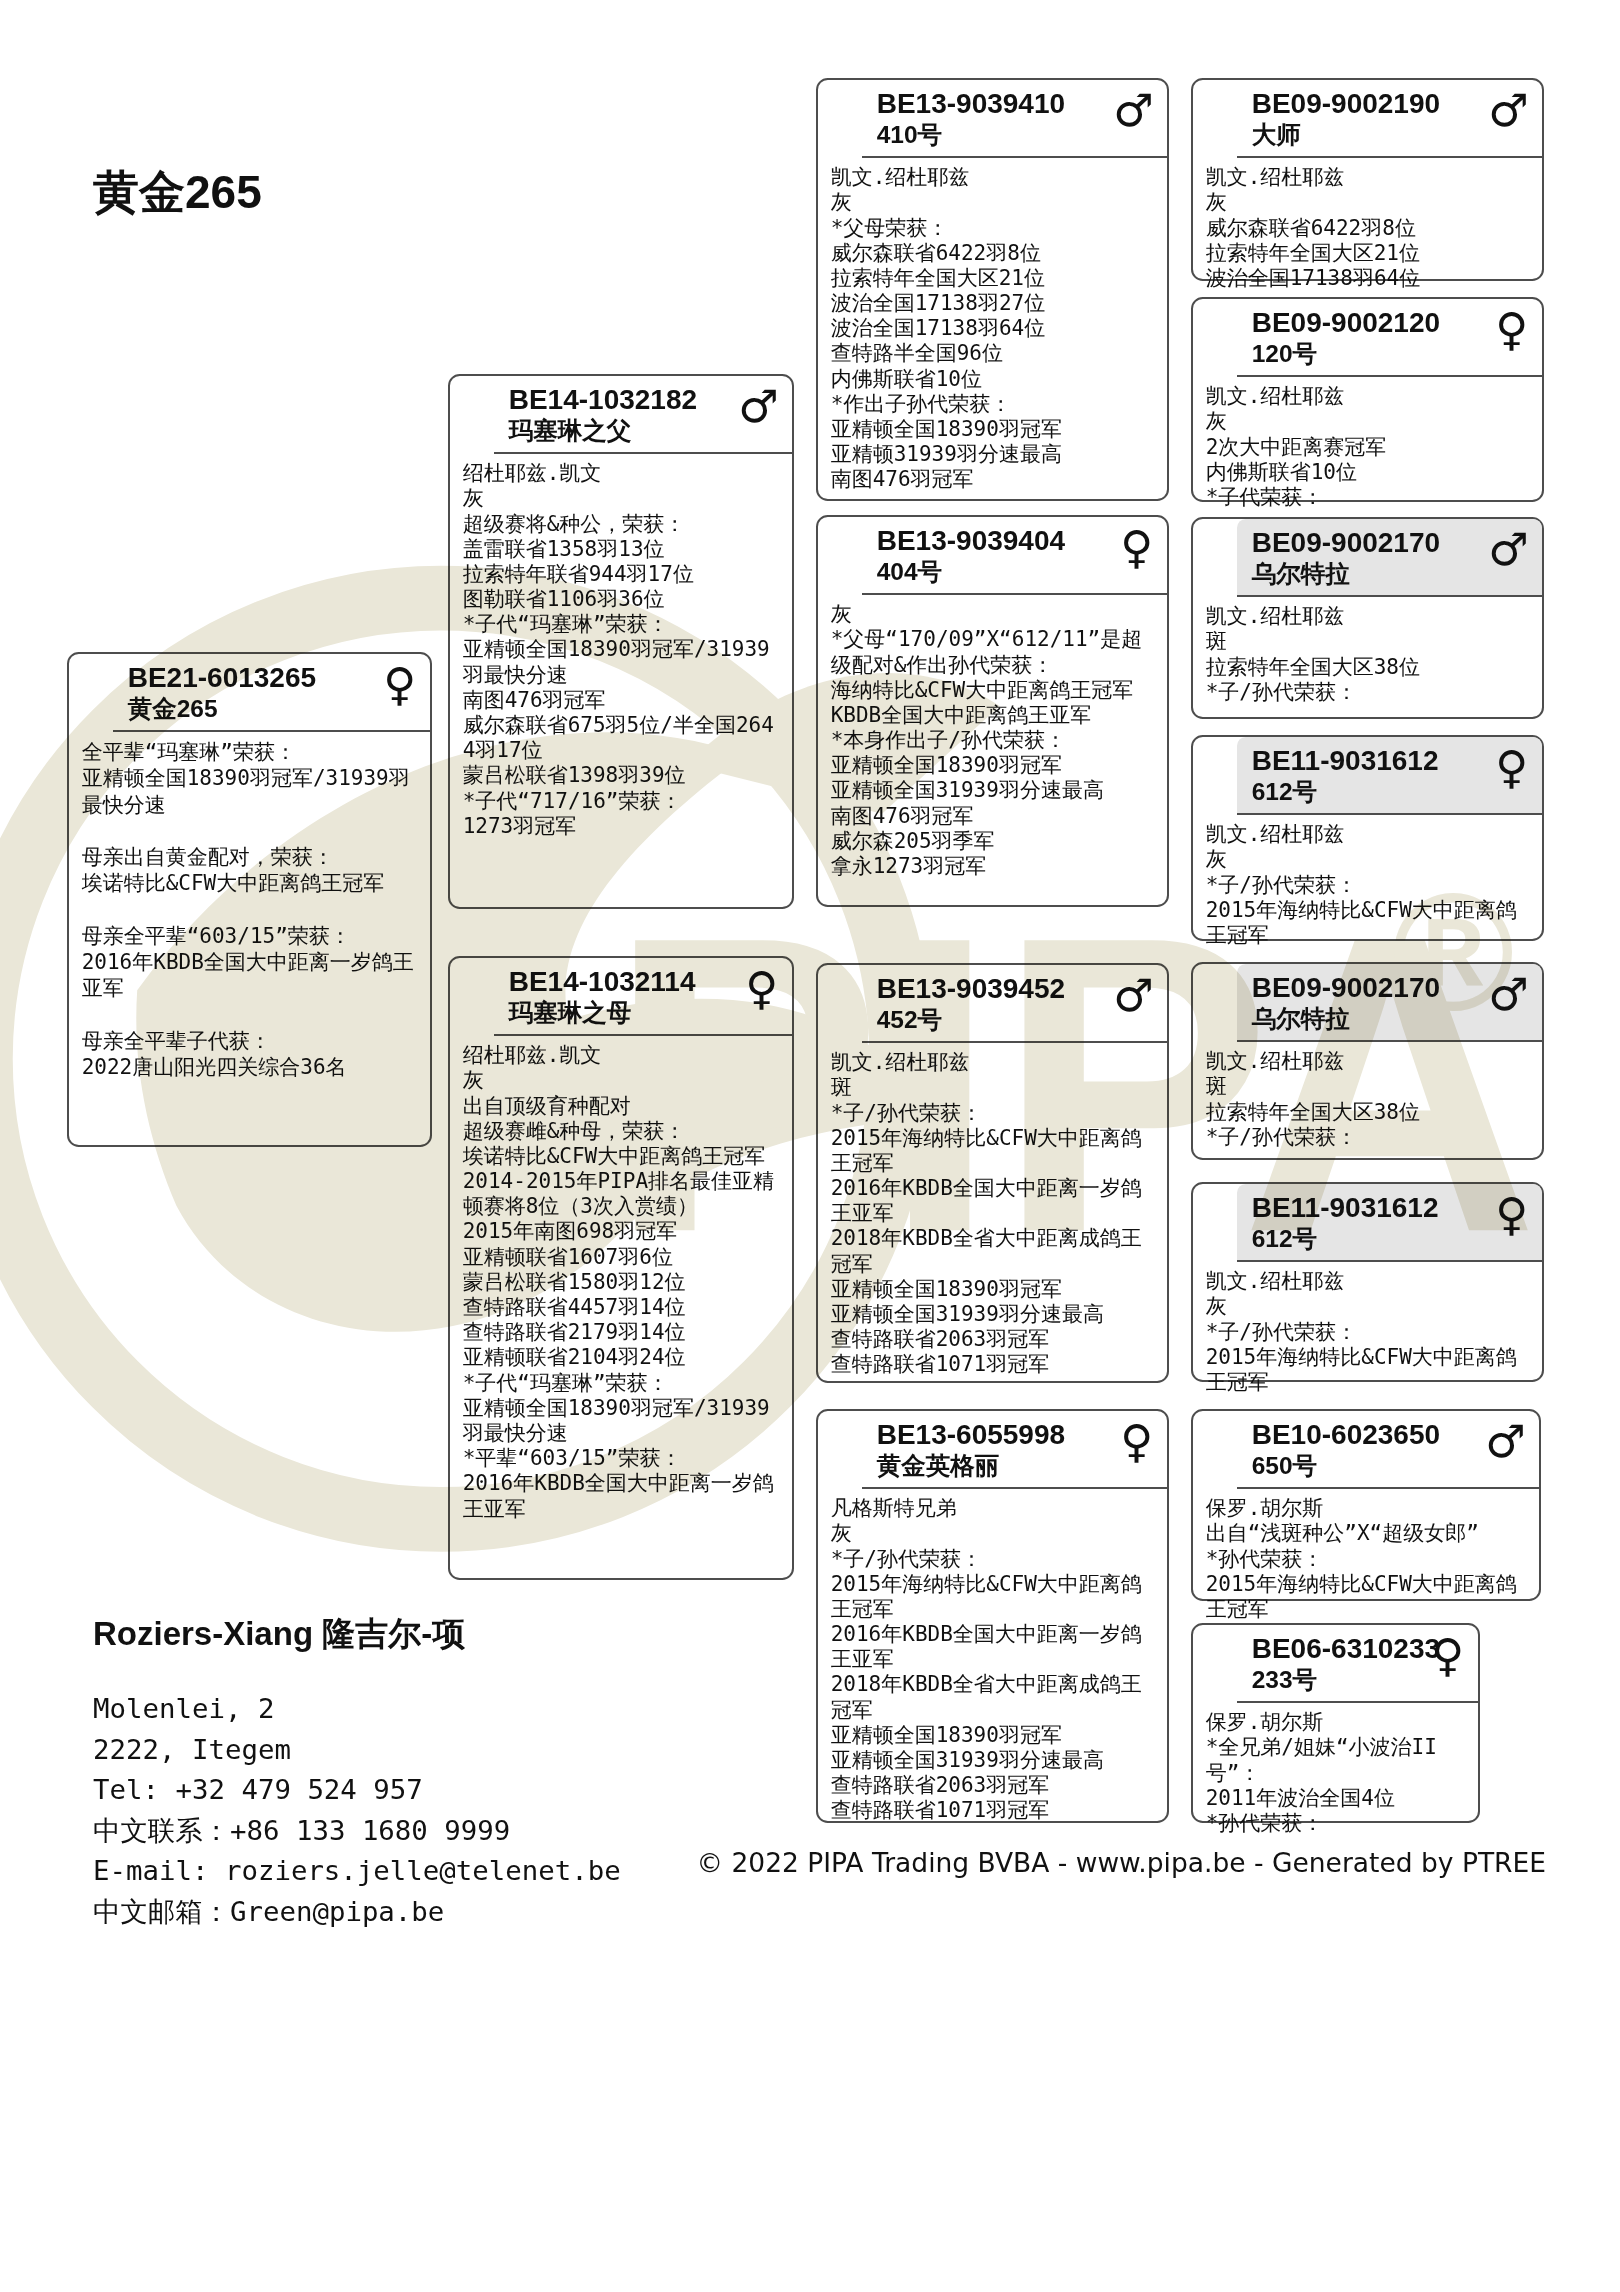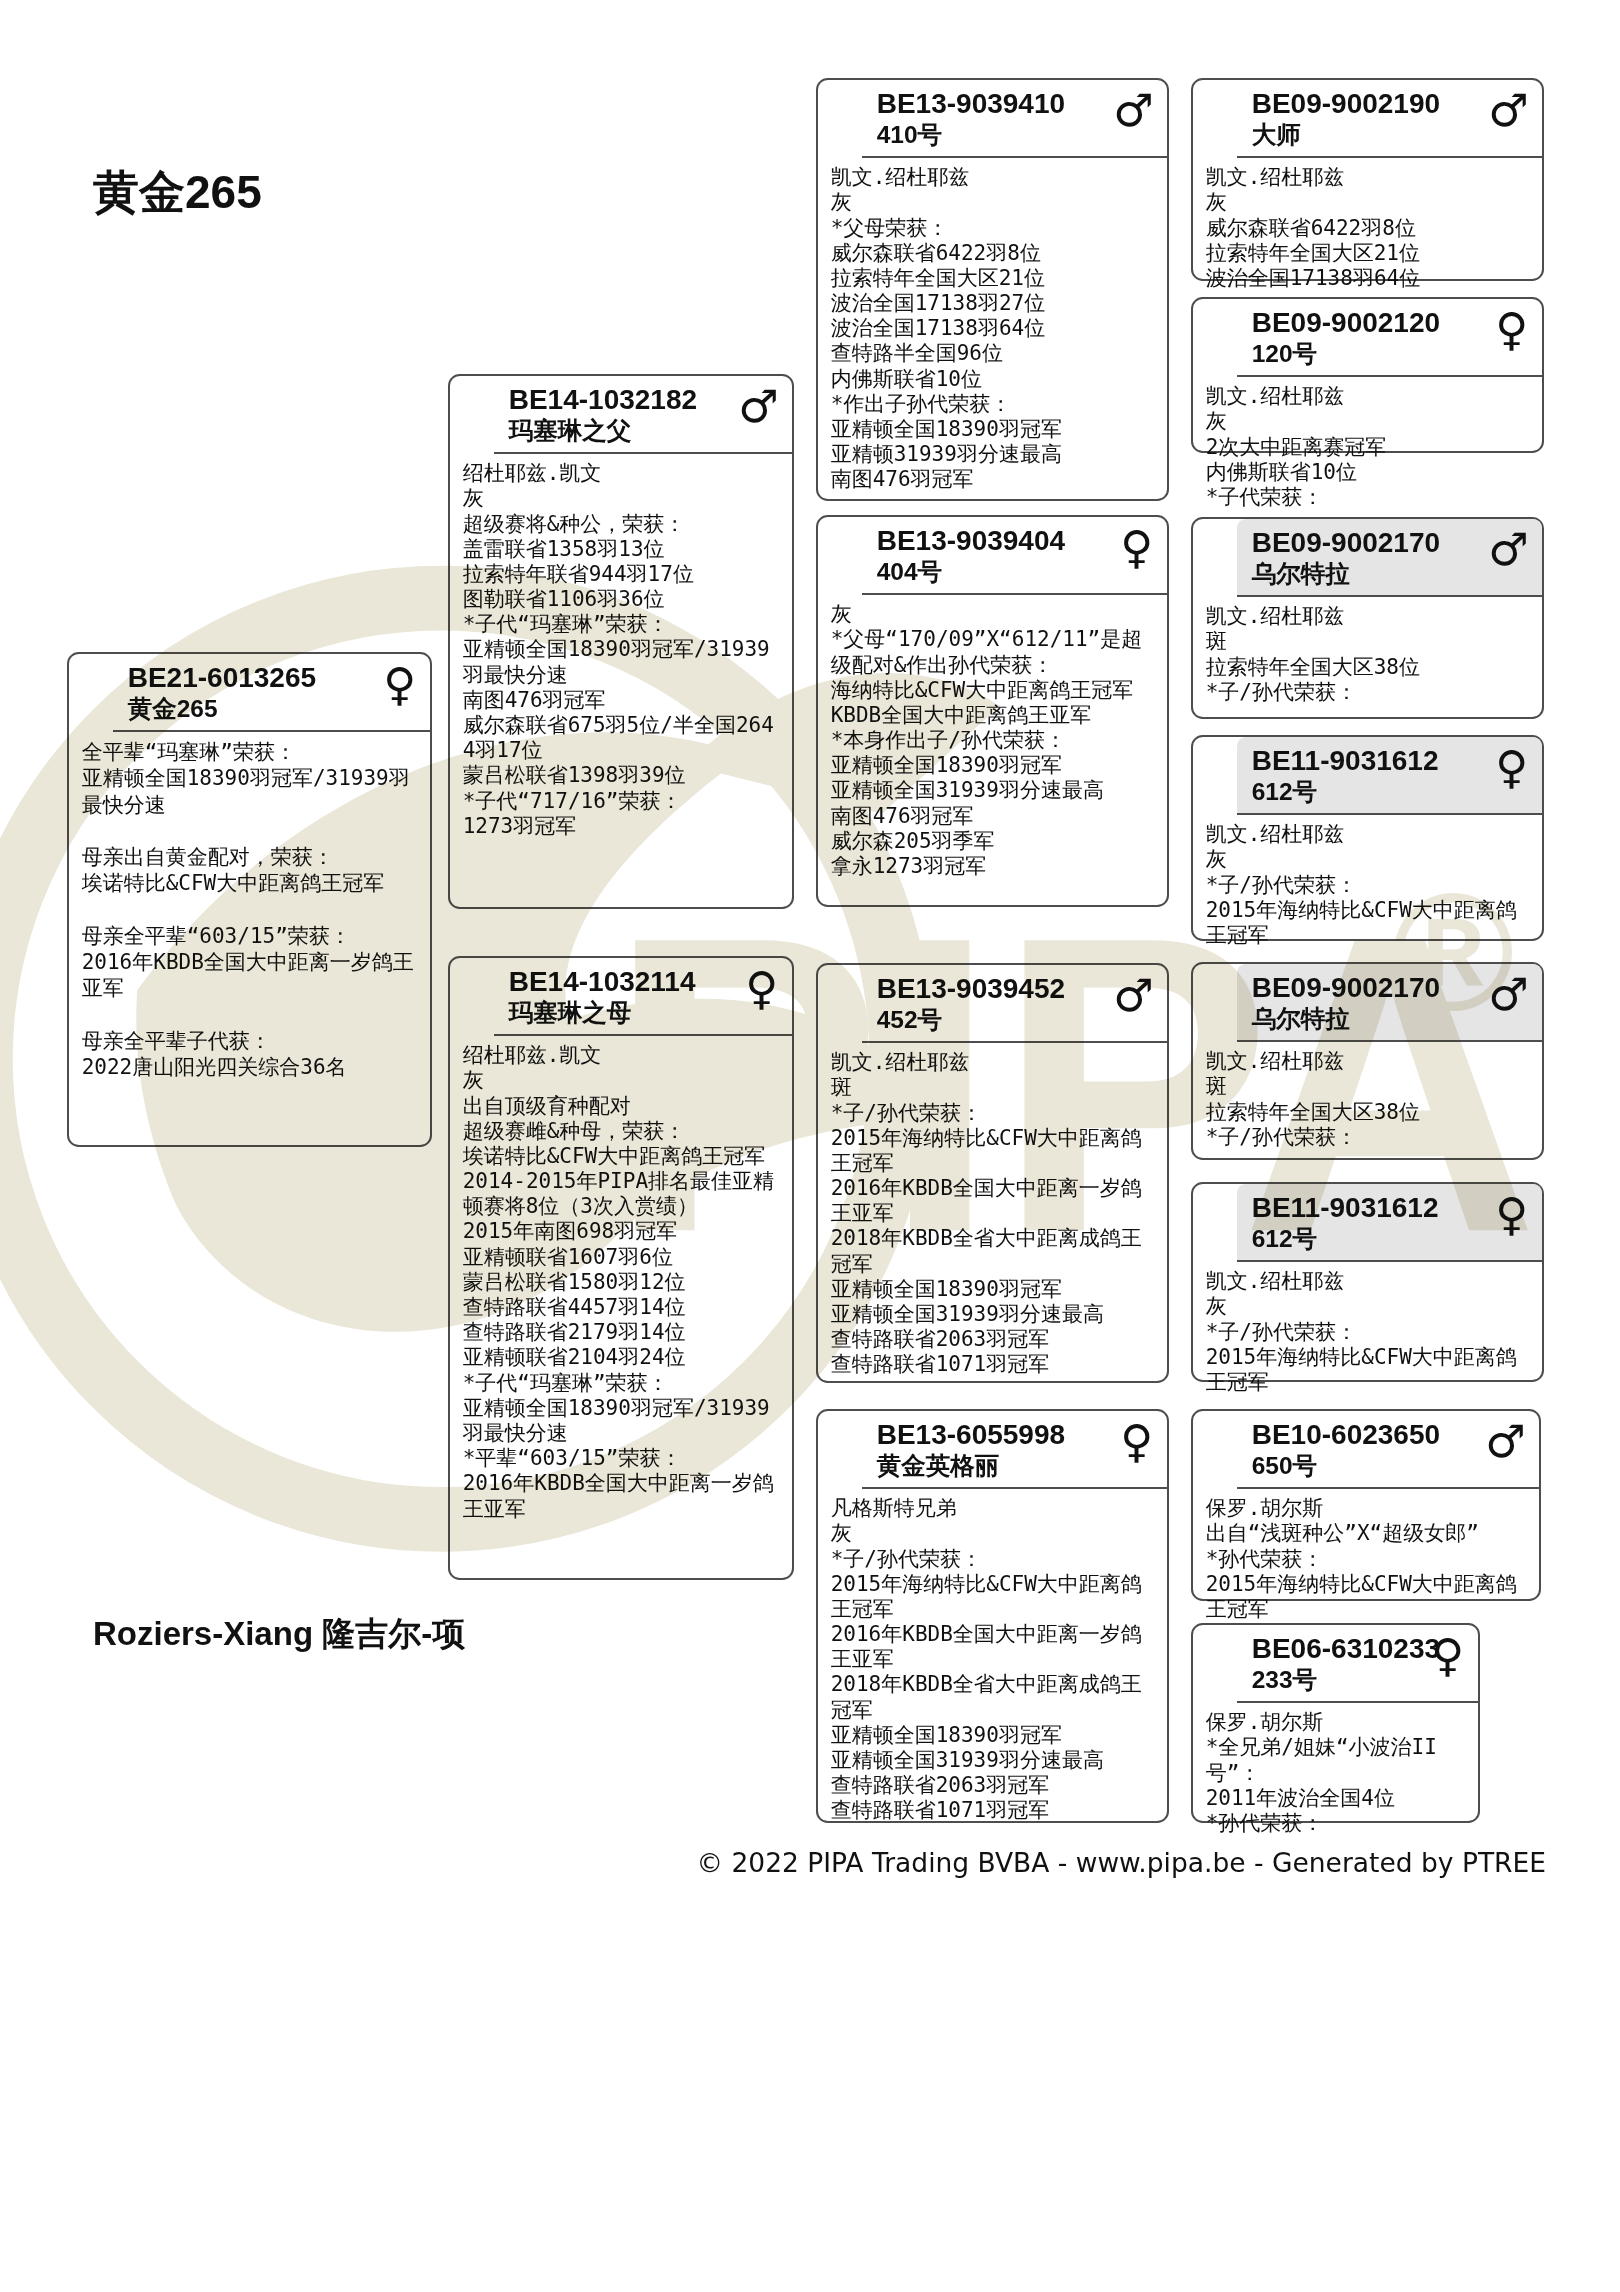--- a/index.html
+++ b/index.html
@@ -219,21 +219,21 @@
       <div class="bname">大师</div>
       <div class="gender">♂</div>
     </div>
     <div class="box-body">凯文.绍杜耶兹
 灰
 威尔森联省6422羽8位
 拉索特年全国大区21位
 波治全国17138羽64位</div>
   </div>
 
-  <div class="box" style="left:1191px;top:297px;width:353px;height:156px;">
+  <div class="box" style="left:1191px;top:297px;width:353px;height:205px;">
     <div class="box-header">
       <div class="ring">BE09-9002120</div>
       <div class="bname">120号</div>
       <div class="gender">♀</div>
     </div>
     <div class="box-body">凯文.绍杜耶兹
 灰
 2次大中距离赛冠军
 内佛斯联省10位
 *子代荣获：</div>
@@ -306,20 +306,26 @@
       <div class="gender">♀</div>
     </div>
     <div class="box-body">保罗.胡尔斯
 *全兄弟/姐妹“小波治II号”：
 2011年波治全国4位
 *孙代荣获：</div>
   </div>
 
   <div class="contact">
     <div class="contact-name">Roziers-Xiang 隆吉尔-项</div>
+    <div class="contact-lines">Molenlei, 2
+2222, Itegem
+Tel: +32 479 524 957
+中文联系：+86 133 1680 9999
+E-mail: roziers.jelle@telenet.be
+中文邮箱：Green@pipa.be</div>
   </div>
 
   <div class="footer">© 2022 PIPA Trading BVBA - www.pipa.be - Generated by PTREE</div>
 
   <svg class="watermark" width="1620" height="2293" viewBox="0 0 1653 2339" aria-hidden="true">
     <g fill="none" stroke="#eae7d8" stroke-width="66">
       <circle cx="450" cy="1080" r="470"></circle>
     </g>
     <g fill="#eae7d8" stroke="none">
 

